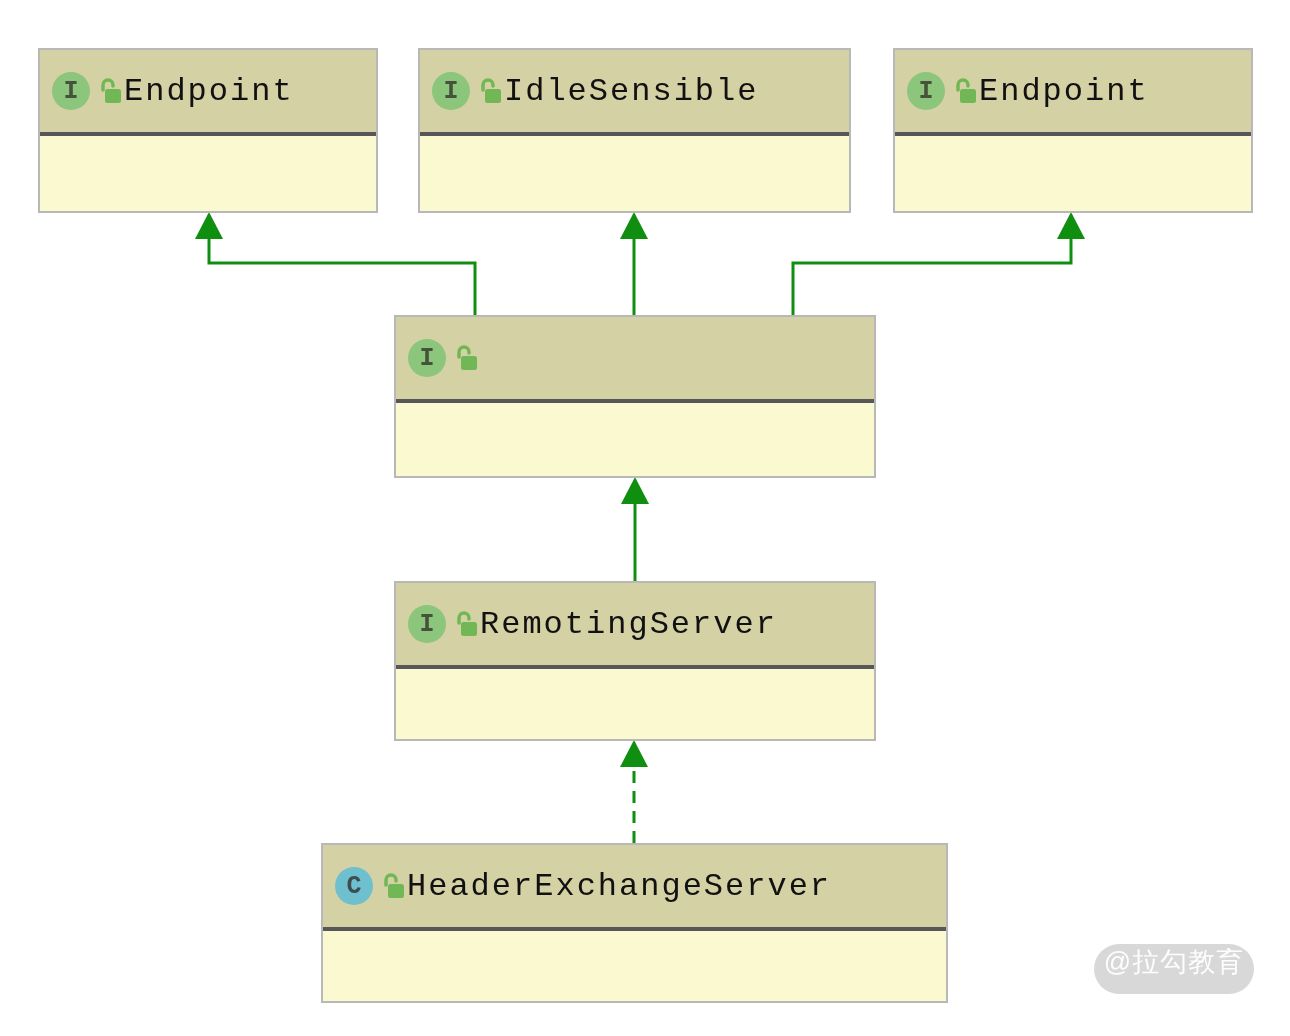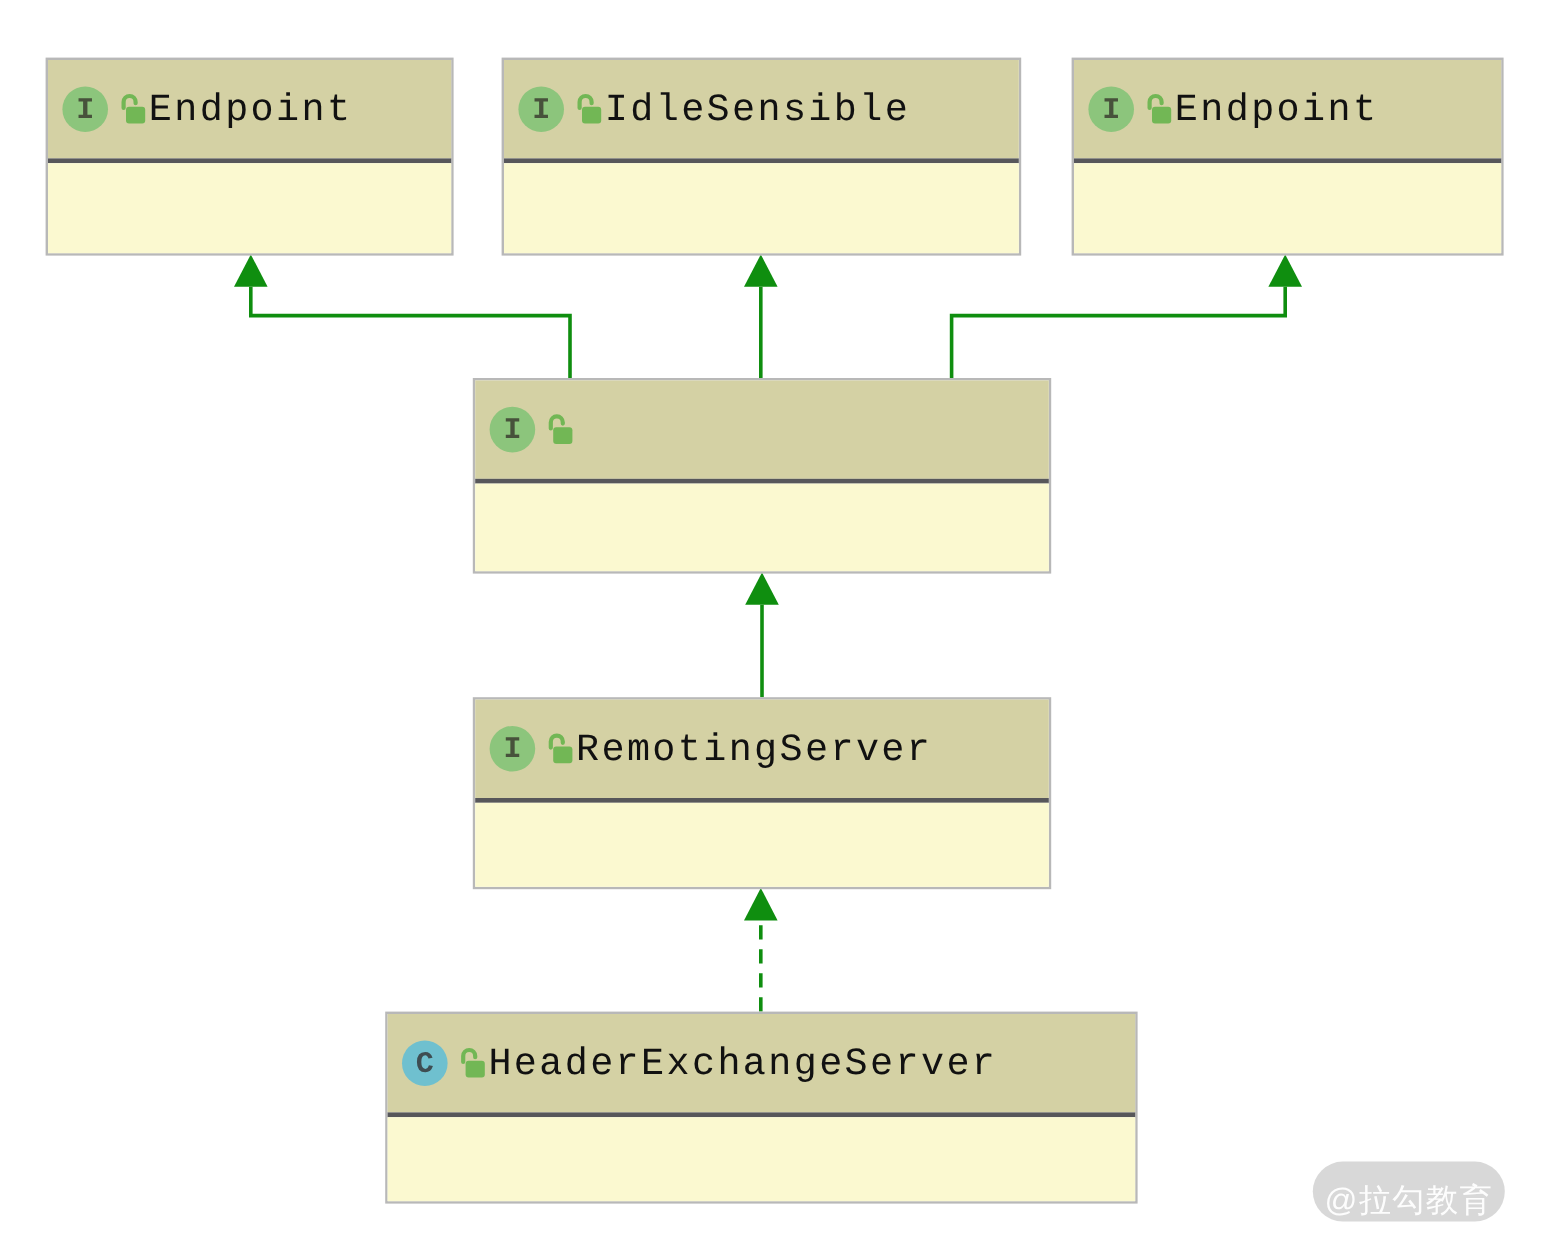--- a/index.html
+++ b/index.html
@@ -40,23 +40,23 @@
   .node-resetable            { left:893px; top:48px;  width:360px; height:165px; }
   .node-remotingserver       { left:394px; top:315px; width:482px; height:163px; }
   .node-exchangeserver       { left:394px; top:581px; width:482px; height:160px; }
   .node-headerexchangeserver { left:321px; top:843px; width:627px; height:160px; }
 
   .edges { position:absolute; left:0; top:0; width:1290px; height:1036px; }
   .edge-line { stroke:var(--arrow_green); stroke-width:3; fill:none; }
   .edge-line.dashed { stroke-dasharray:12 8; }
   .edge-head { fill:var(--arrow_green); stroke:none; }
 
-  .watermark { position:absolute; left:1094px; top:968px; width:160px; height:50px;
+  .watermark { position:absolute; left:1094px; top:944px; width:160px; height:50px;
                border-radius:26px; background:var(--watermark_bg);
-               display:flex; align-items:flex-end; justify-content:center;
+               display:flex; align-items:flex-start; justify-content:center;
                font-size:27px; letter-spacing:1px; color:var(--watermark_text); }
 </style>
 </head>
 <body>
 
 <div class="canvas">
 
   <svg class="edges" viewBox="0 0 1290 1036">
     <g>
       <polyline class="edge-line" points="475,315 475,263 209,263 209,239"></polyline>

